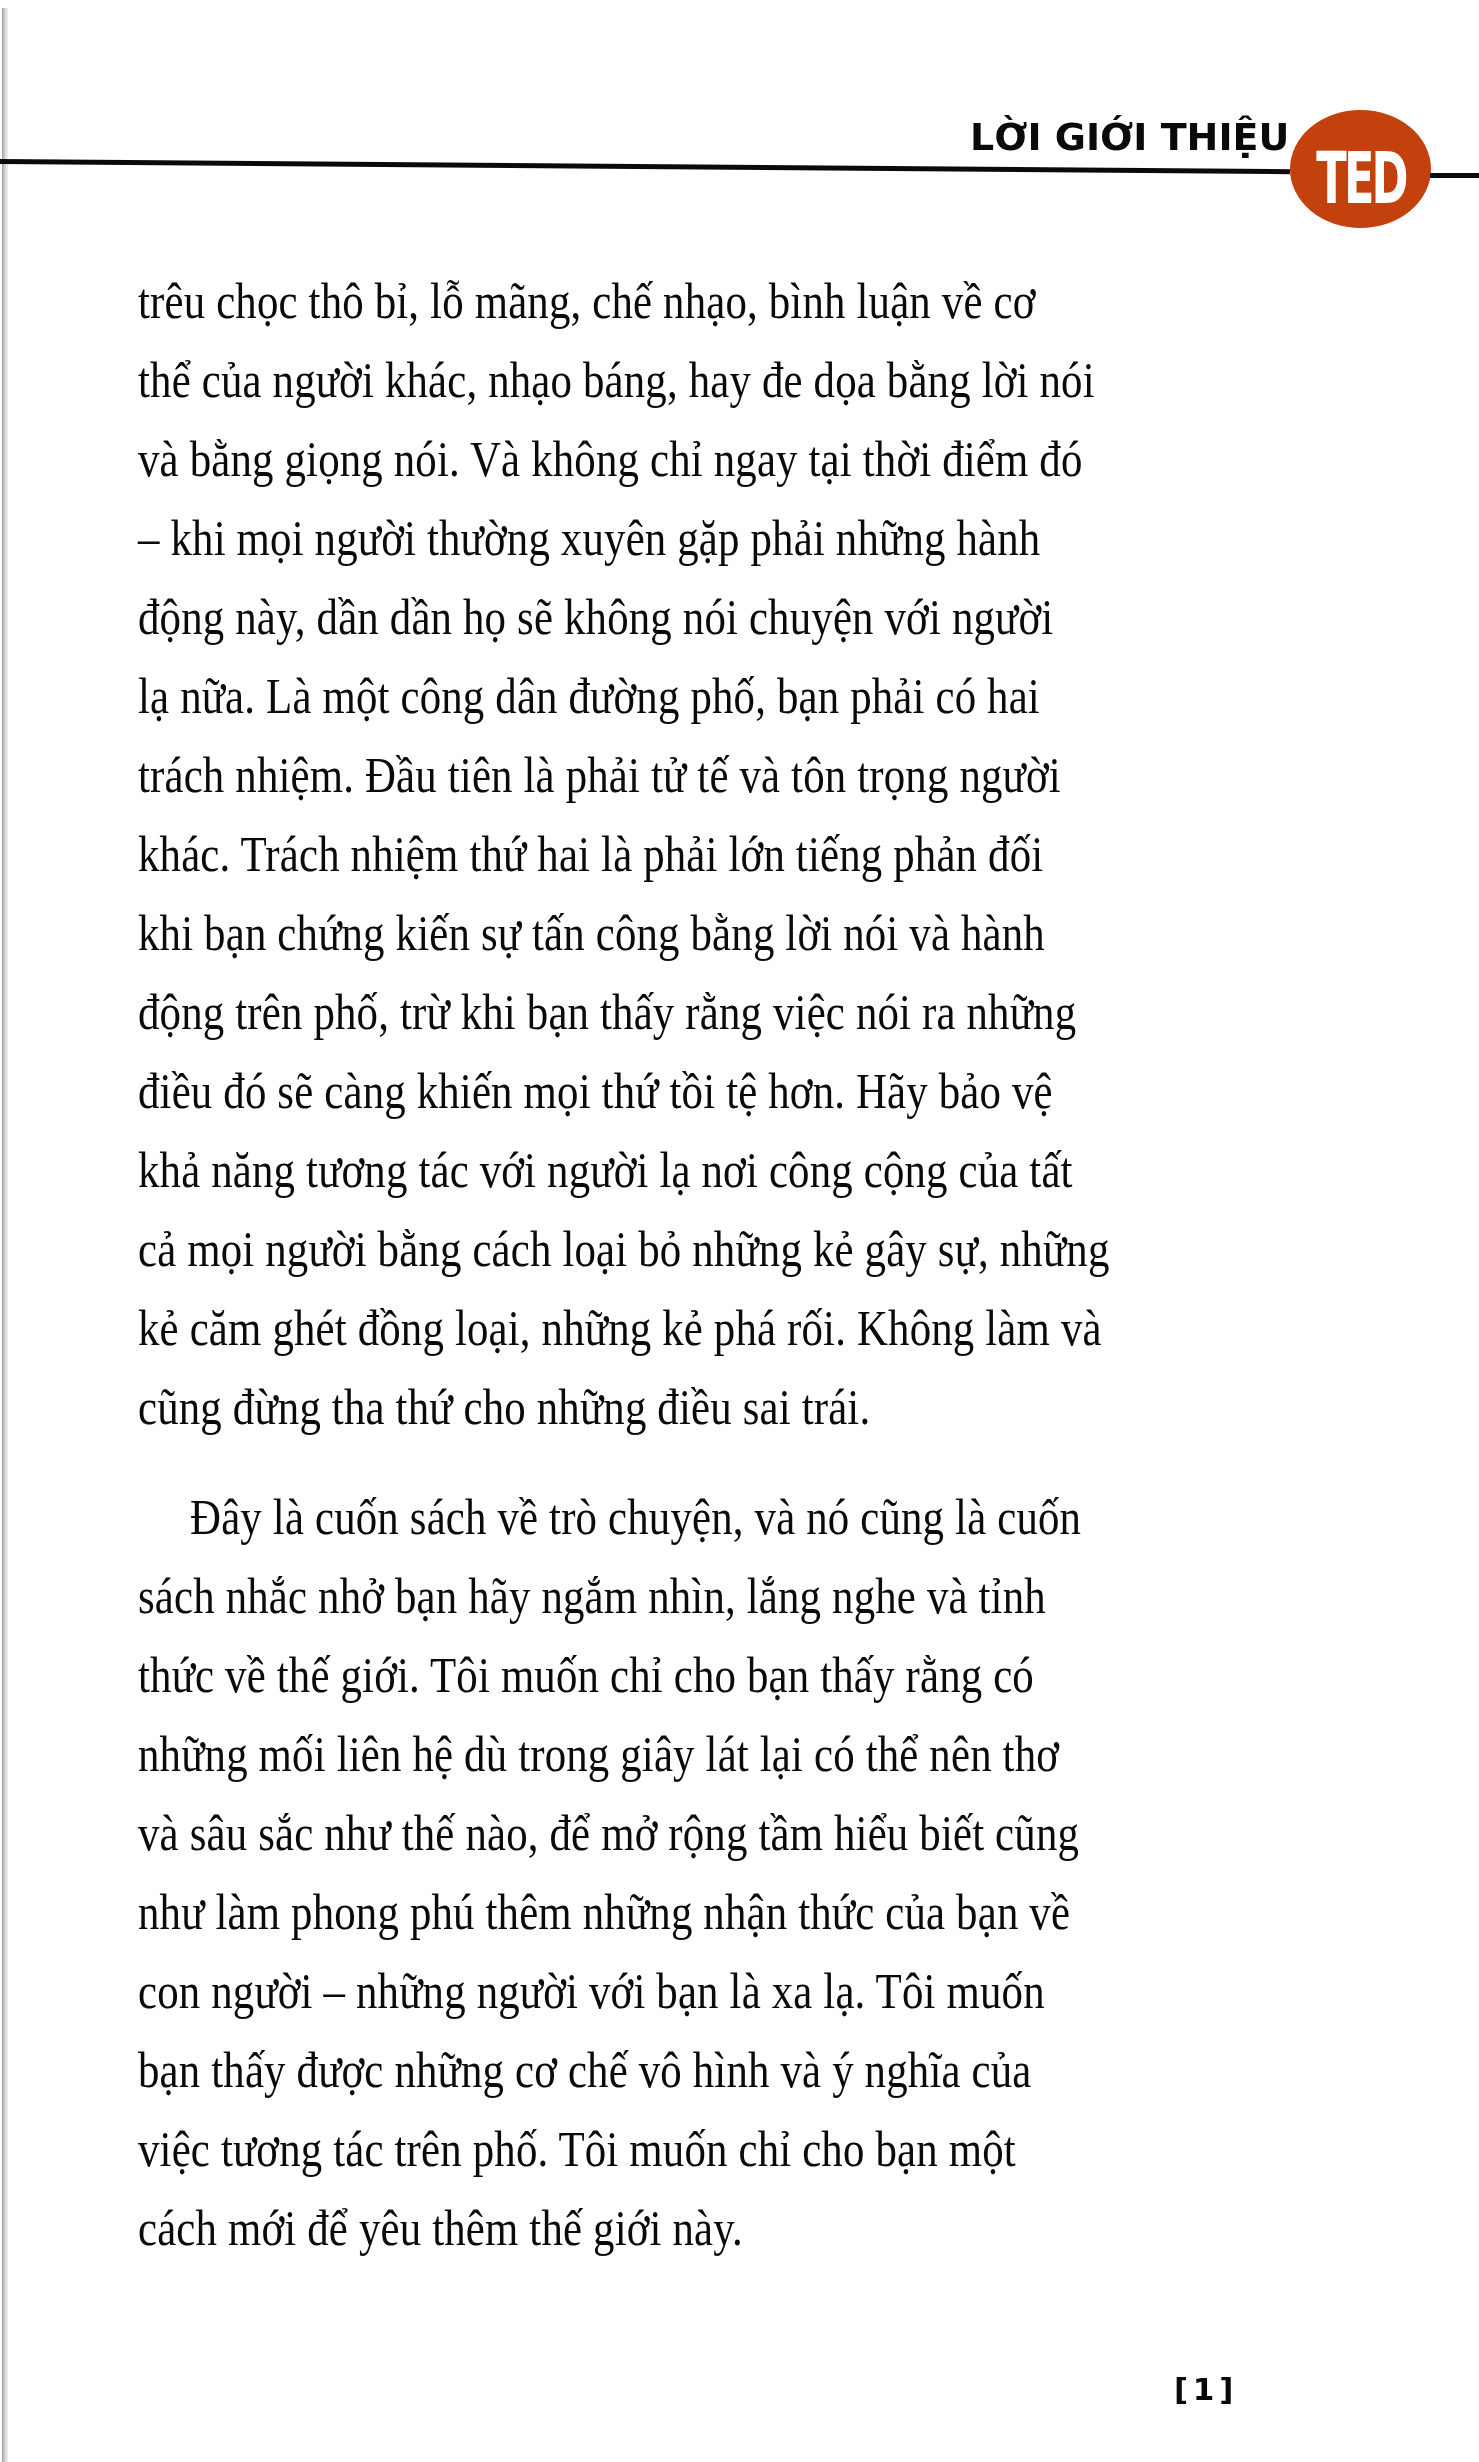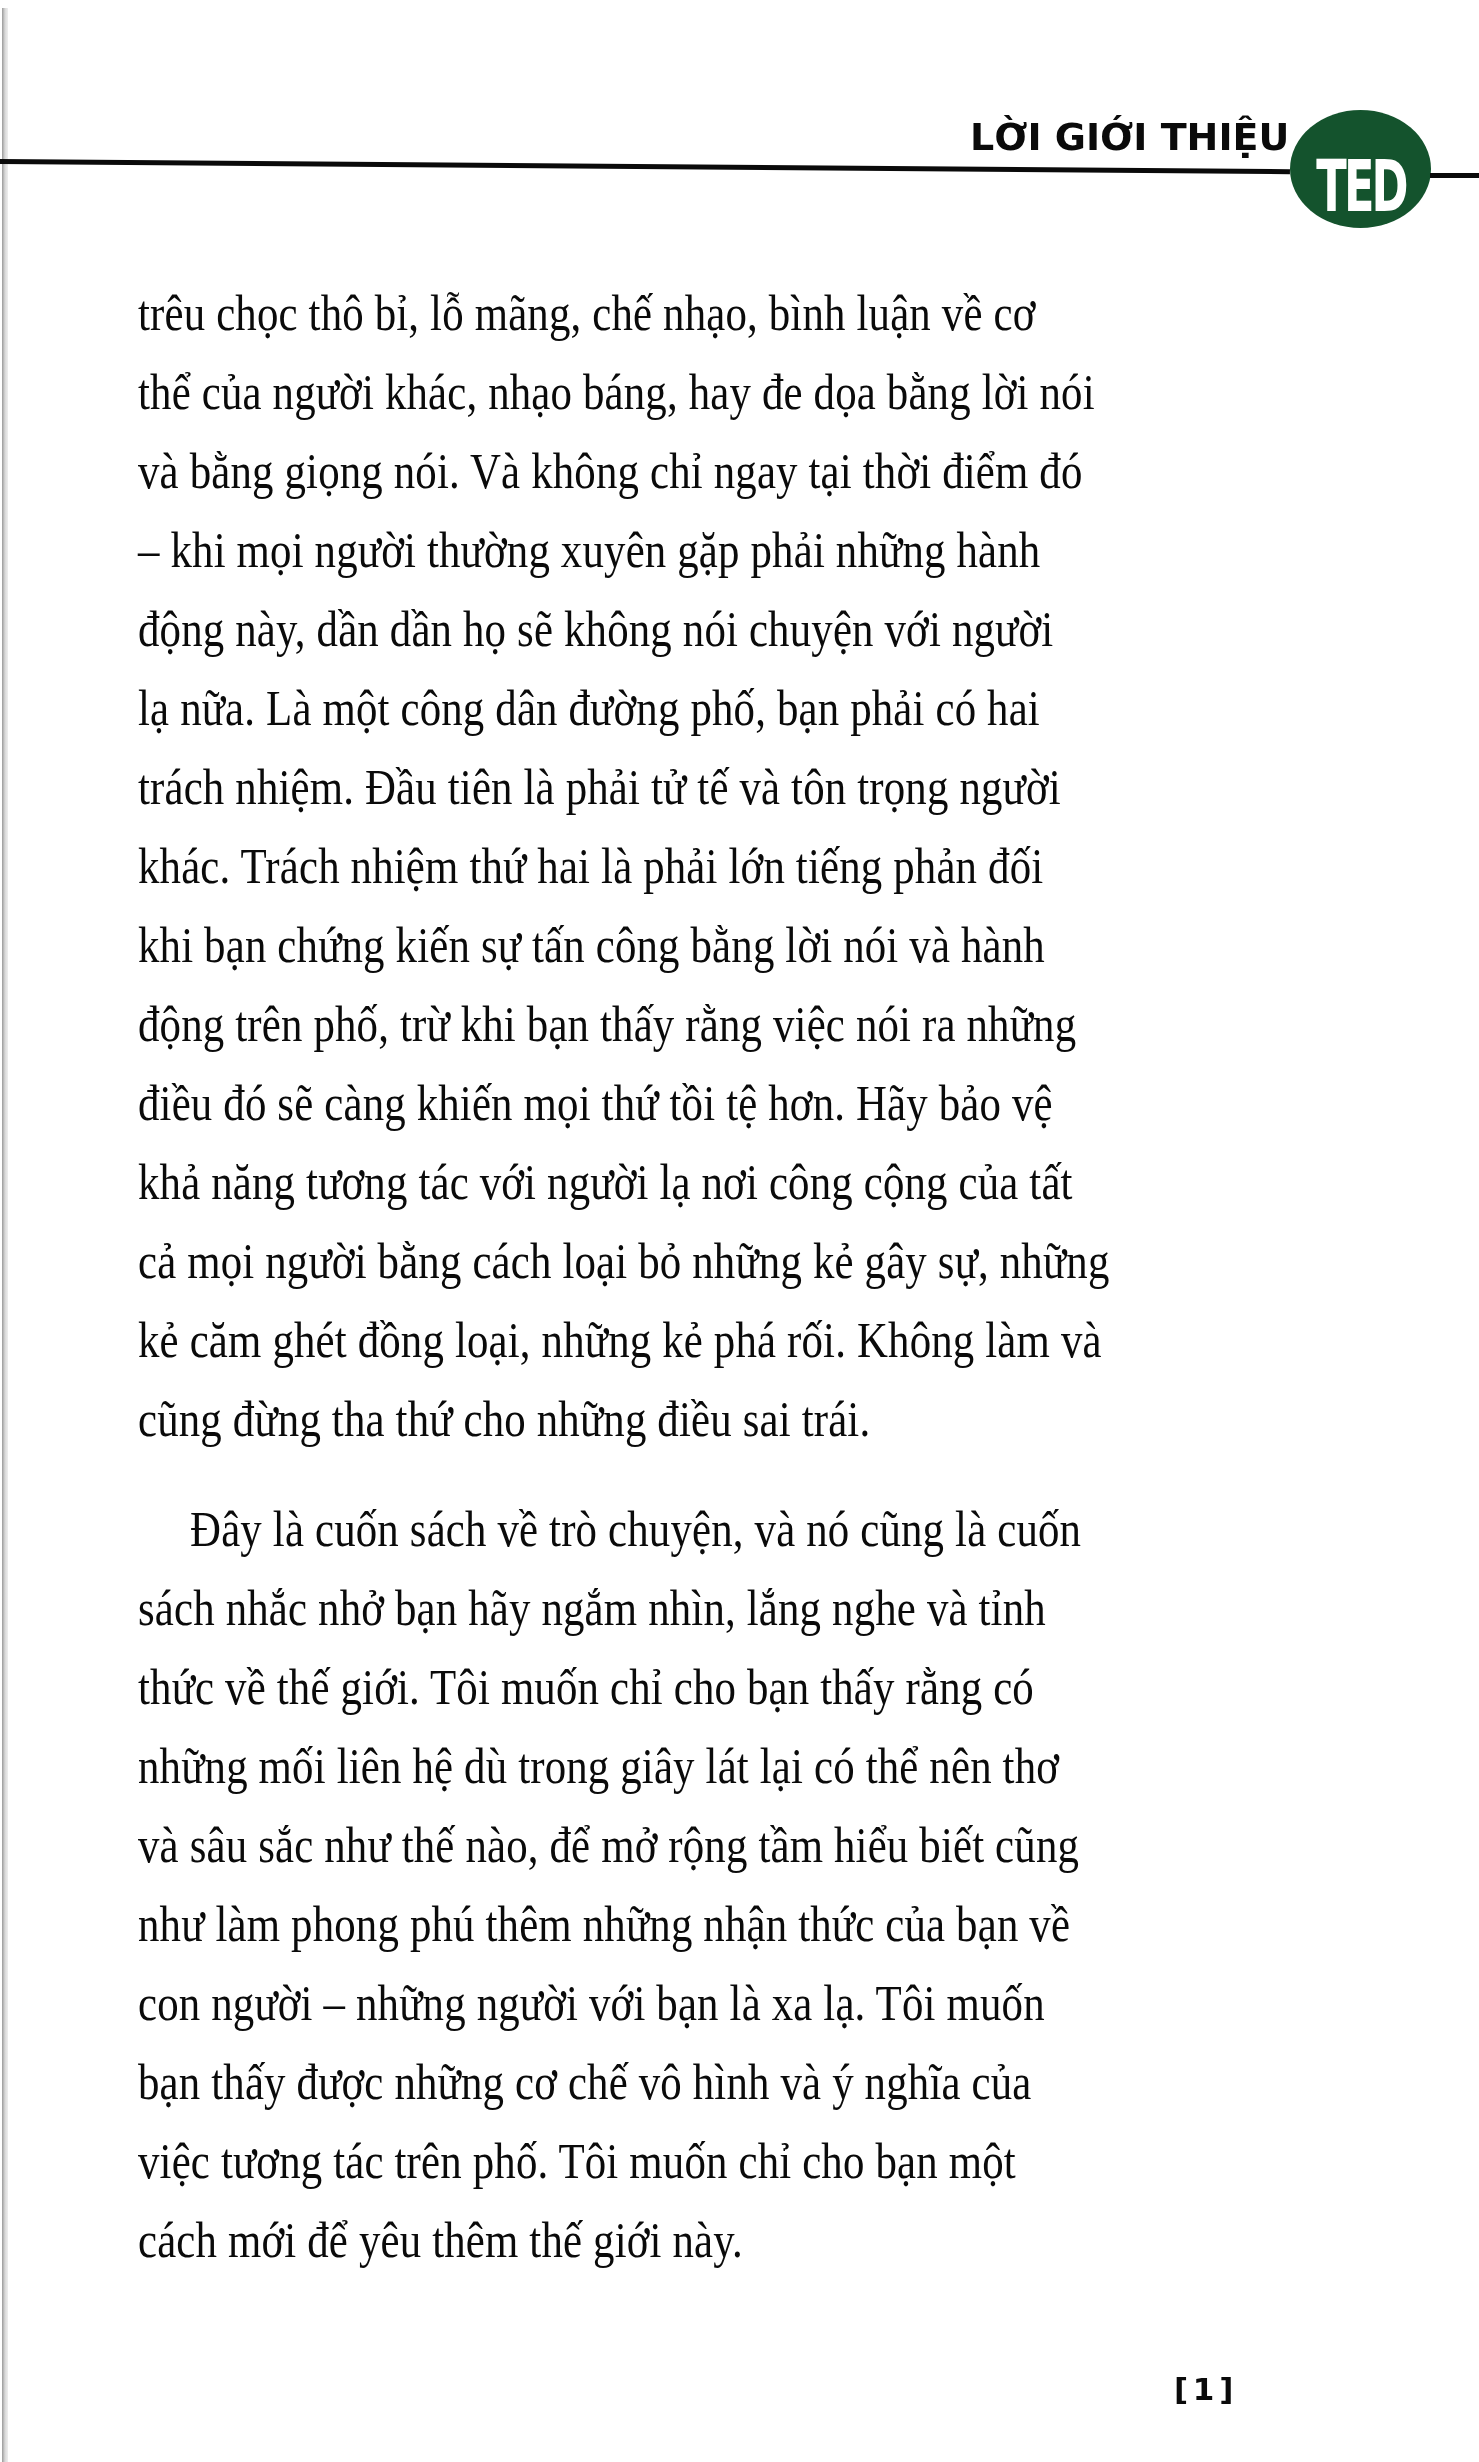--- a/index.html
+++ b/index.html
@@ -17,28 +17,28 @@
     }
     .header-rule-right {
       position:absolute; left:1430px; top:173px; width:50px; height:4.7px; background:#0a0a0a;
     }
     .header-title {
       position:absolute; left:970px; top:115px; font-family:"DejaVu Sans", sans-serif;
       font-weight:bold; font-size:38px; letter-spacing:0px; color:#0a0a0a; white-space:nowrap;
     }
     .ted-logo {
       position:absolute; left:1290px; top:110px; width:141px; height:118px; border-radius:50%;
-      background:#14532d; display:flex; align-items:flex-end; justify-content:center;
+      background:#c2410c; display:flex; align-items:flex-start; justify-content:center;
     }
     .ted-text {
       font-family:"DejaVu Sans", sans-serif; font-weight:bold; color:#ffffff; font-size:72px;
       letter-spacing:-4.7px; transform:scaleX(0.62); margin-top:26.4px;
     }
     .body-text {
-      position:absolute; left:138px; top:274px; width:1135px;
+      position:absolute; left:138px; top:262px; width:1135px;
     }
     .line {
       font-size:51px; line-height:79px; height:79px; white-space:nowrap;
       transform-origin:left center; transform:scaleX(0.84); letter-spacing:0.2px;
     }
     .para-gap { height:31px; }
     .indent { padding-left:62px; }
     .page-number {
       position:absolute; left:1174px; top:2371px; font-family:"DejaVu Sans", sans-serif;
       font-weight:bold; font-size:31px; letter-spacing:4.7px;

